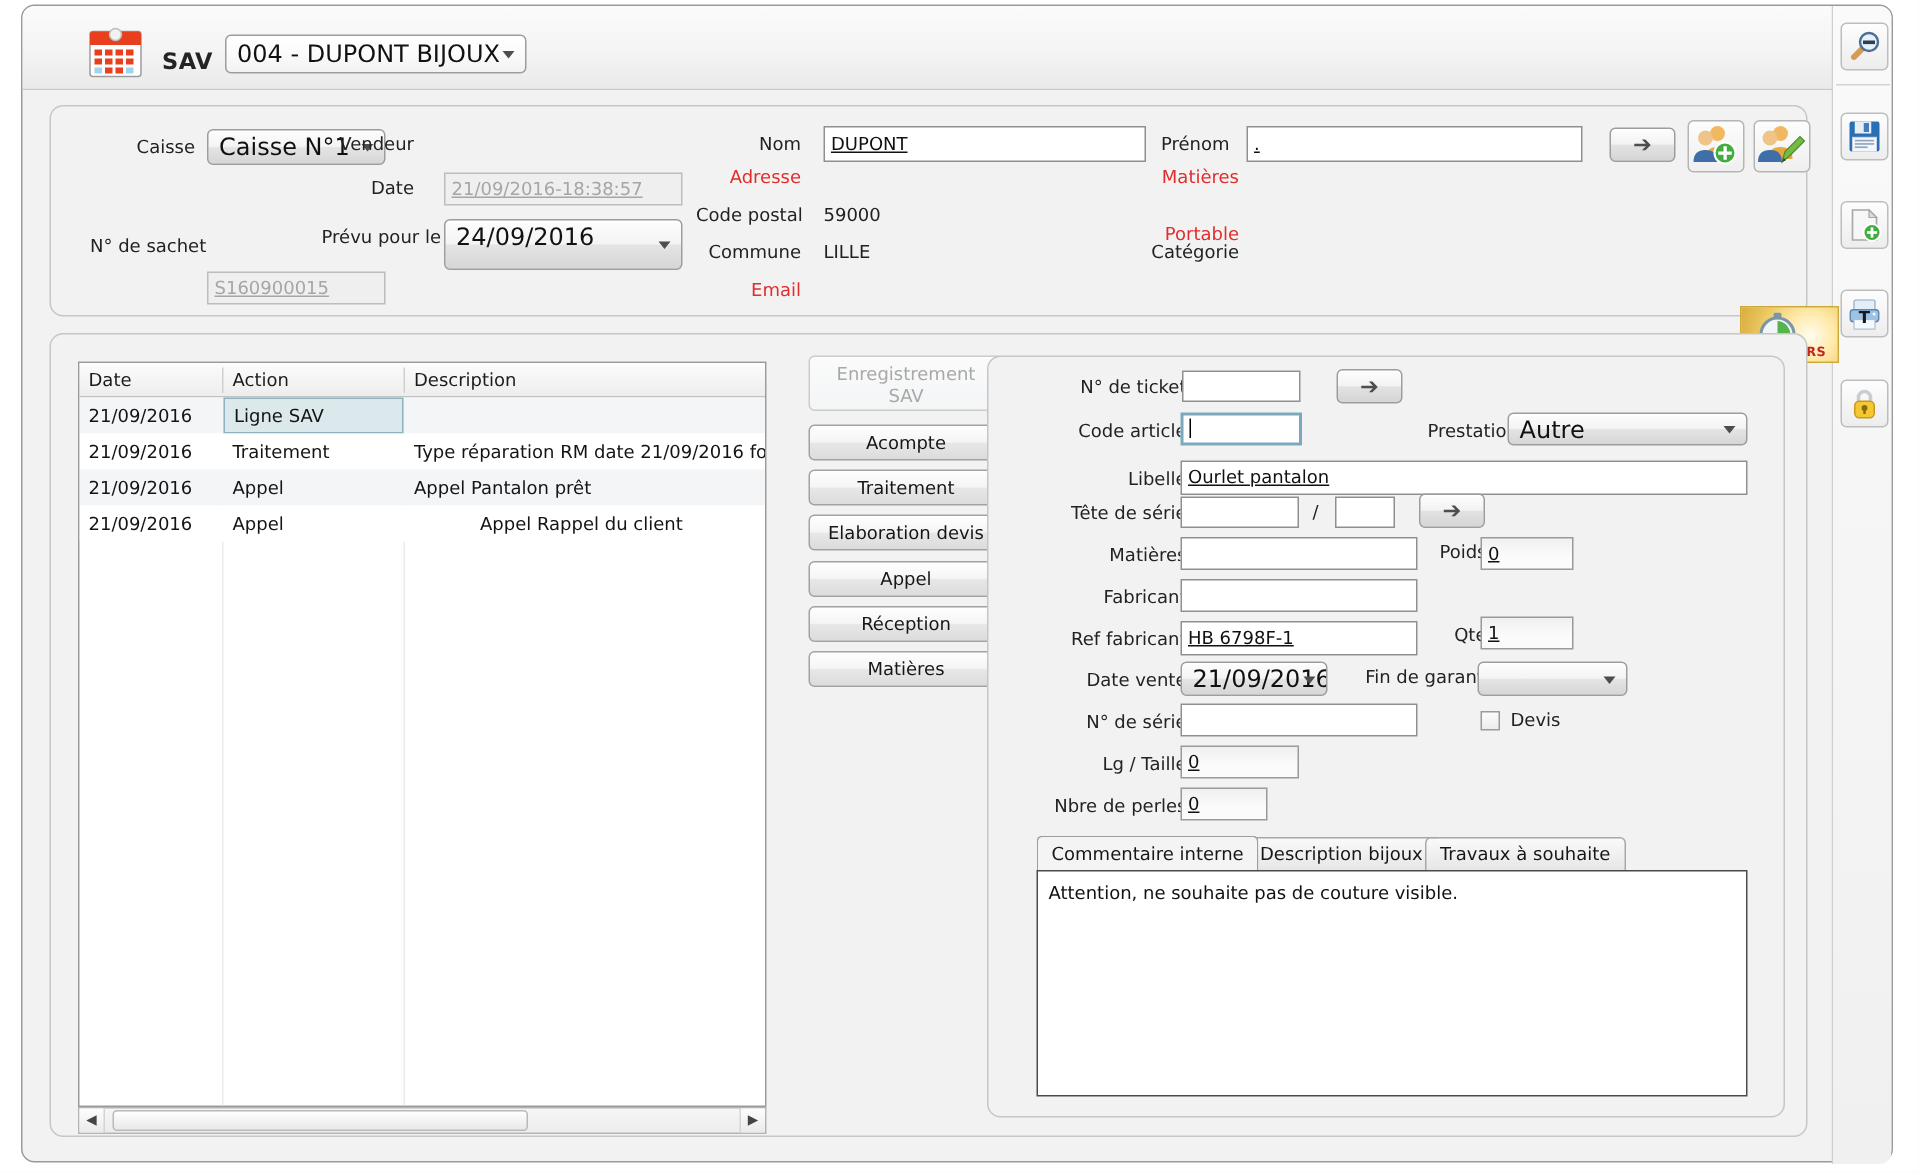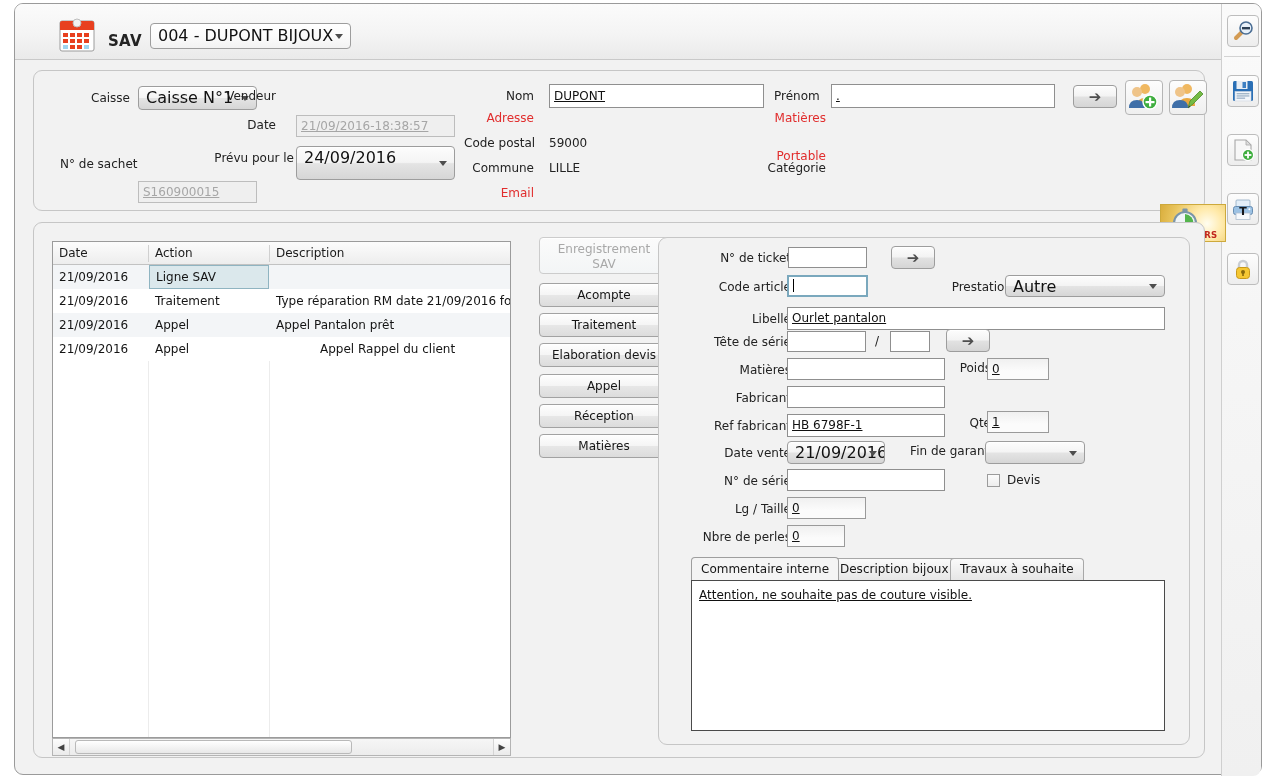--- a/index.html
+++ b/index.html
@@ -350,21 +350,20 @@
   #textarea {
     position: absolute;
     box-sizing: border-box;
     background: #ffffff;
     border: 1px solid #4a4a4a;
     font-size: 12px;
     color: #111;
     padding: 6px 7px;
     line-height: 16px;
     overflow: hidden;
-    text-decoration: underline;
   }
 
   
   .cbox {
     position: absolute;
     width: 13px; height: 13px;
     background: linear-gradient(to bottom,#fbfbfb,#ededed);
     border: 1px solid #9b9b9b;
     box-sizing: border-box;
   }

